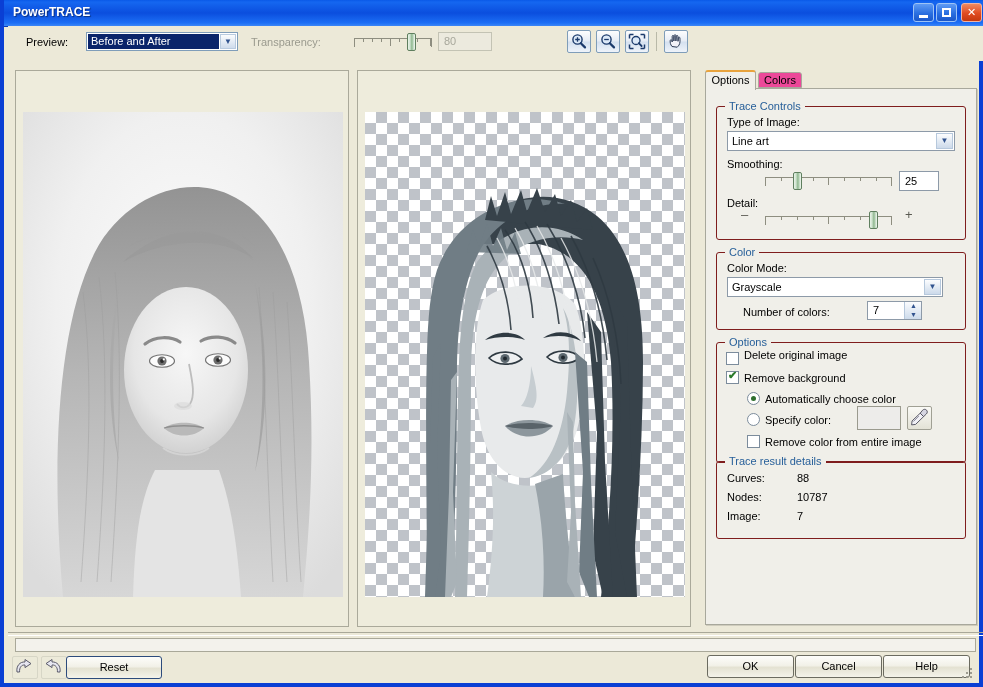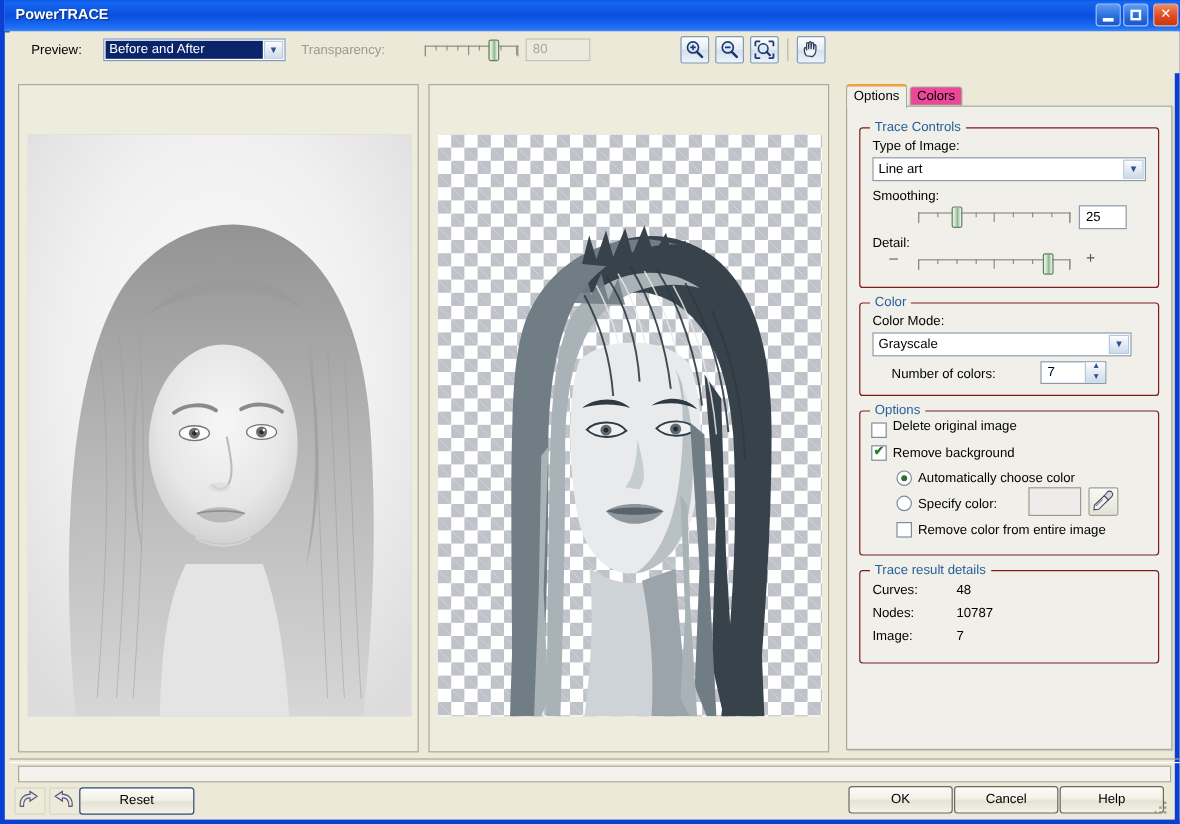--- a/index.html
+++ b/index.html
@@ -143,21 +143,21 @@
 
   
   .group { position:absolute; box-sizing:border-box; border:1px solid #7f1d1d; border-radius:3px; }
   .group > .gtitle {
     position:absolute; left:8px; top:-7px; background:#f0efe9;
     padding:0 4px; color:#28609a; font-size:11px;
   }
   #g-trace   { left:10px; top:17px;  width:250px; height:134px; }
   #g-color   { left:10px; top:163px; width:250px; height:78px;  }
   #g-options { left:10px; top:253px; width:250px; height:121px; }
-  #g-details { left:10px; top:386px; width:250px; height:78px;  }
+  #g-details { left:10px; top:372px; width:250px; height:78px;  }
 
   .lbl { position:absolute; color:#000; font-size:11px; }
 
   .combo {
     position:absolute; height:20px; box-sizing:border-box;
     border:1px solid #8d9aa8; background:#fff;
   }
   .combo .val { position:absolute; left:4px; top:3px; color:#000; font-size:11px; }
   .combo .arrow {
     position:absolute; right:1px; top:1px; width:17px; height:16px;
@@ -592,21 +592,21 @@
       </div>
 
       <div class="cb" style="left:30px; top:92px;"></div>
       <div class="lbl" style="left:48px; top:93px;">Remove color from entire image</div>
     </div>
 
     <div class="group" id="g-details">
       <div class="gtitle">Trace result details</div>
 
       <div class="lbl" style="left:10px; top:10px;">Curves:</div>
-      <div class="lbl" style="left:80px; top:10px;">48</div>
+      <div class="lbl" style="left:80px; top:10px;">88</div>
 
       <div class="lbl" style="left:10px; top:29px;">Nodes:</div>
       <div class="lbl" style="left:80px; top:29px;text-align:right;">10787</div>
 
       <div class="lbl" style="left:10px; top:48px;">Image:</div>
       <div class="lbl" style="left:80px; top:48px;">7</div>
     </div>
 
   </div>
 

